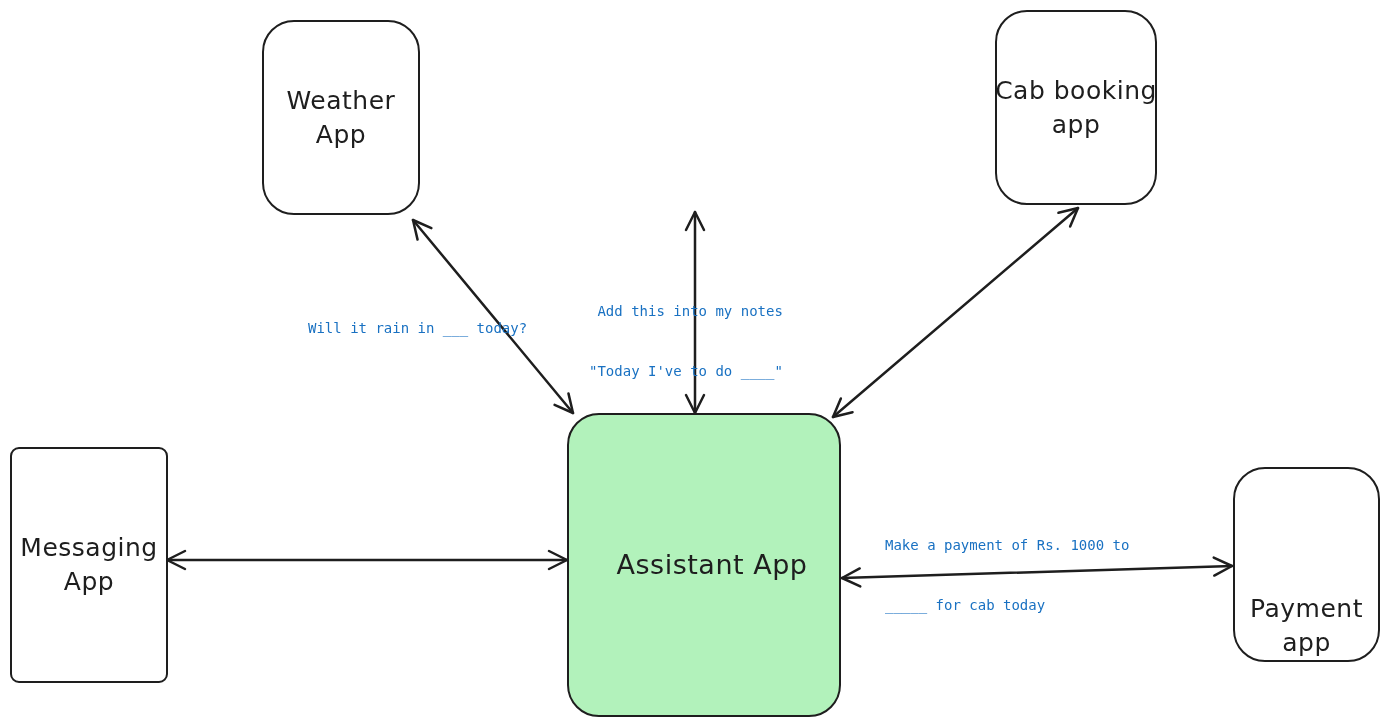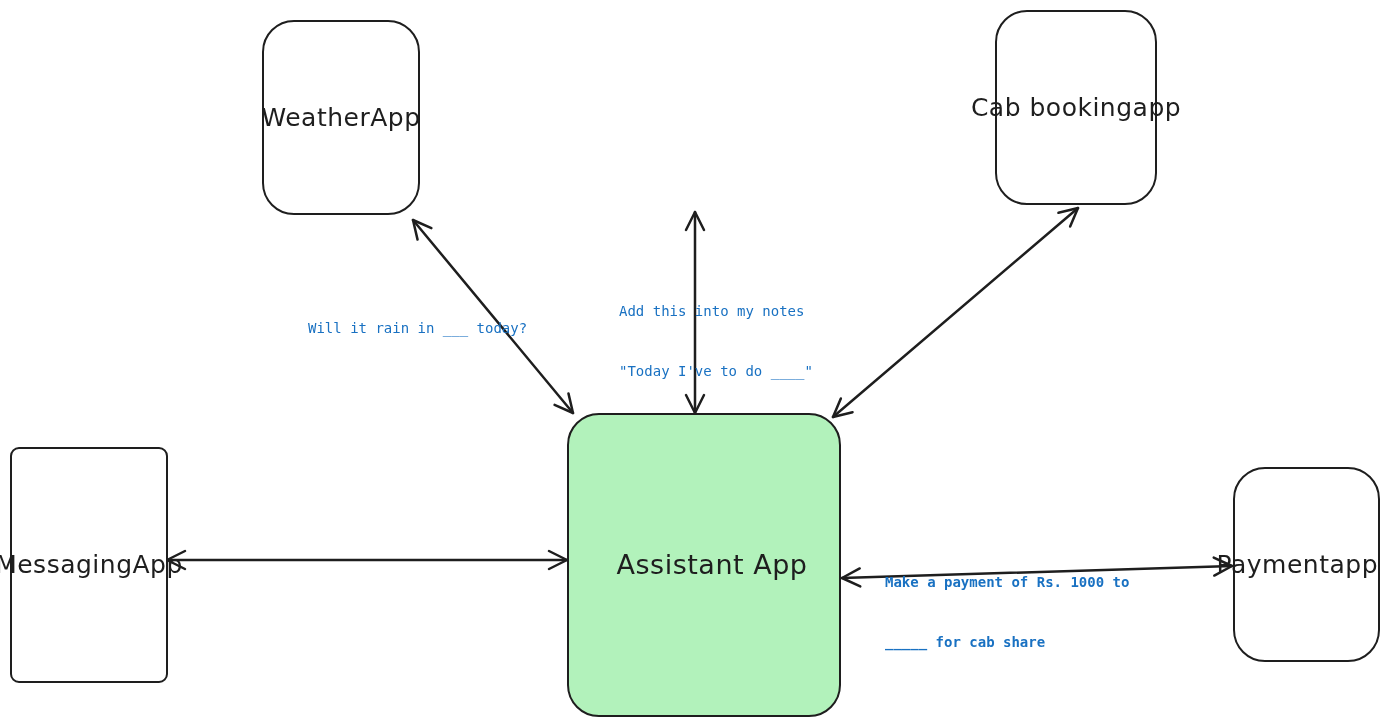--- a/index.html
+++ b/index.html
@@ -22,21 +22,21 @@
     height: 726px;
     pointer-events: none;
   }
   .node {
     position: absolute;
     box-sizing: border-box;
     border: 2.5px solid #1e1e1e;
     border-radius: 32px;
     background: #ffffff;
     display: flex;
-    flex-direction: row;
+    flex-direction: column;
     align-items: center;
     justify-content: center;
     text-align: center;
     color: #1e1e1e;
     font-size: 25px;
     line-height: 34px;
     letter-spacing: 0.5px;
   }
   .node.green {
     background: #b2f2bb;
@@ -96,25 +96,25 @@
 
   <div class="node" style="left:1233px; top:467px; width:147px; height:195px;justify-content:flex-end;">
     <span class="title-line">Payment</span>
     <span class="title-line">app</span>
   </div>
 
   <div class="edge-label" style="left:308px; top:278px;">
     <div>Will it rain in ___ today?</div>
   </div>
 
-  <div class="edge-label" style="left:619px; top:261px;">
+  <div class="edge-label" style="left:589px; top:261px;text-align:right;">
     <div>Add this into my notes</div>
     <div>"Today I've to do ____"</div>
   </div>
 
 
 
-  <div class="edge-label" style="left:885px; top:532px;font-weight:bold;">
+  <div class="edge-label" style="left:885px; top:495px;">
     <div>Make a payment of Rs. 1000 to</div>
-    <div>_____ for cab share</div>
+    <div>_____ for cab today</div>
   </div>
 
 </div>
 
 </body></html>

